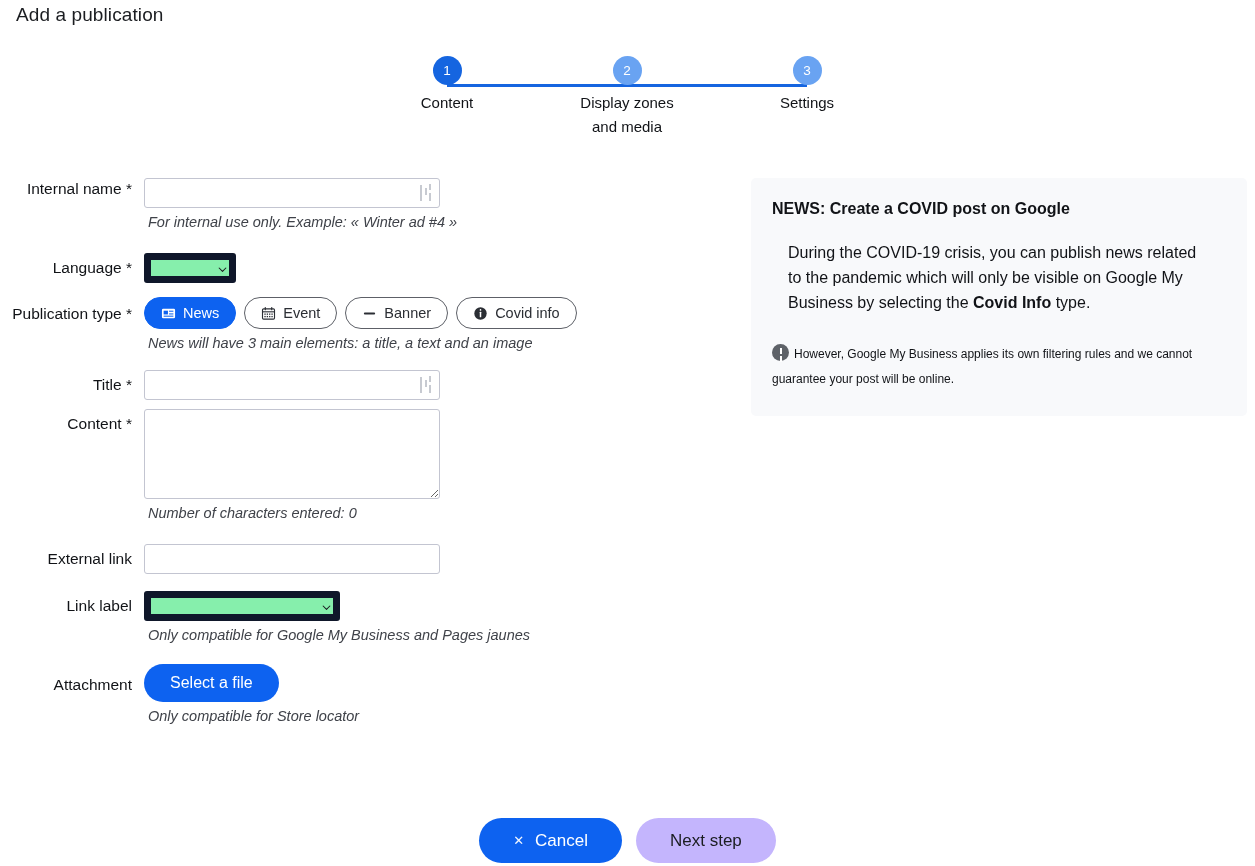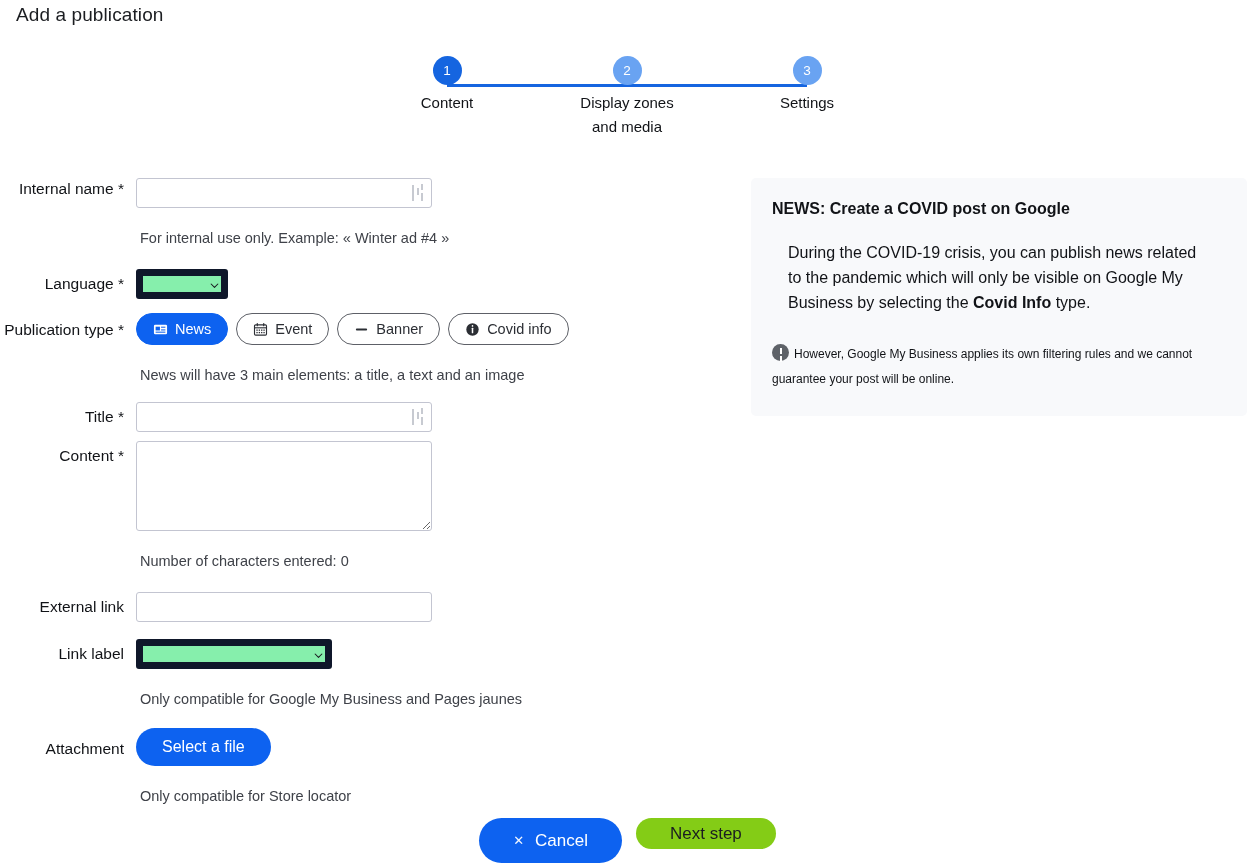--- a/index.html
+++ b/index.html
@@ -71,21 +71,21 @@
     margin-top: 6px;
     font-size: 15px;
     line-height: 24px;
     color: #111317;
     white-space: pre-line;
   }
 
   
   .form {
     position: absolute;
-    left: 4px;
+    left: 12px;
     top: 178px;
     width: 700px;
   }
   .row {
     display: flex;
     align-items: flex-start;
     margin-bottom: 0;
   }
   .row-label {
     width: 132px;
@@ -174,22 +174,23 @@
     margin-top: -3px;
     width: 9px;
     height: 9px;
     pointer-events: none;
   }
   .select-lang { width: 92px; }
   .select-link { width: 196px; }
 
   .hint {
     font-size: 14.5px;
+    font-style: italic;
     color: #3f4249;
-    margin: 21px 0 0 4px;
+    margin: 5px 0 0 4px;
     line-height: 18px;
   }
 
   
   .chips { display: flex; gap: 8px; align-items: center; }
   .chip {
     display: inline-flex;
     align-items: center;
     gap: 7px;
     height: 32px;
@@ -250,25 +251,25 @@
     color: #fff;
     font-family: "Liberation Sans", sans-serif;
     font-size: 17px;
     cursor: pointer;
   }
   .btn-cancel .x { font-size: 13px; opacity: .95; }
   .btn-next {
     display: inline-flex;
     align-items: center;
     justify-content: center;
-    height: 31px;
+    height: 45px;
     padding: 0 34px;
     border: none;
     border-radius: 23px;
-    background: #84cc16;
+    background: #c4b5fd;
     color: #1b1d21;
     font-family: "Liberation Sans", sans-serif;
     font-size: 17px;
     cursor: pointer;
   }
 
   
   .info-panel {
     position: absolute;
     left: 751px;

